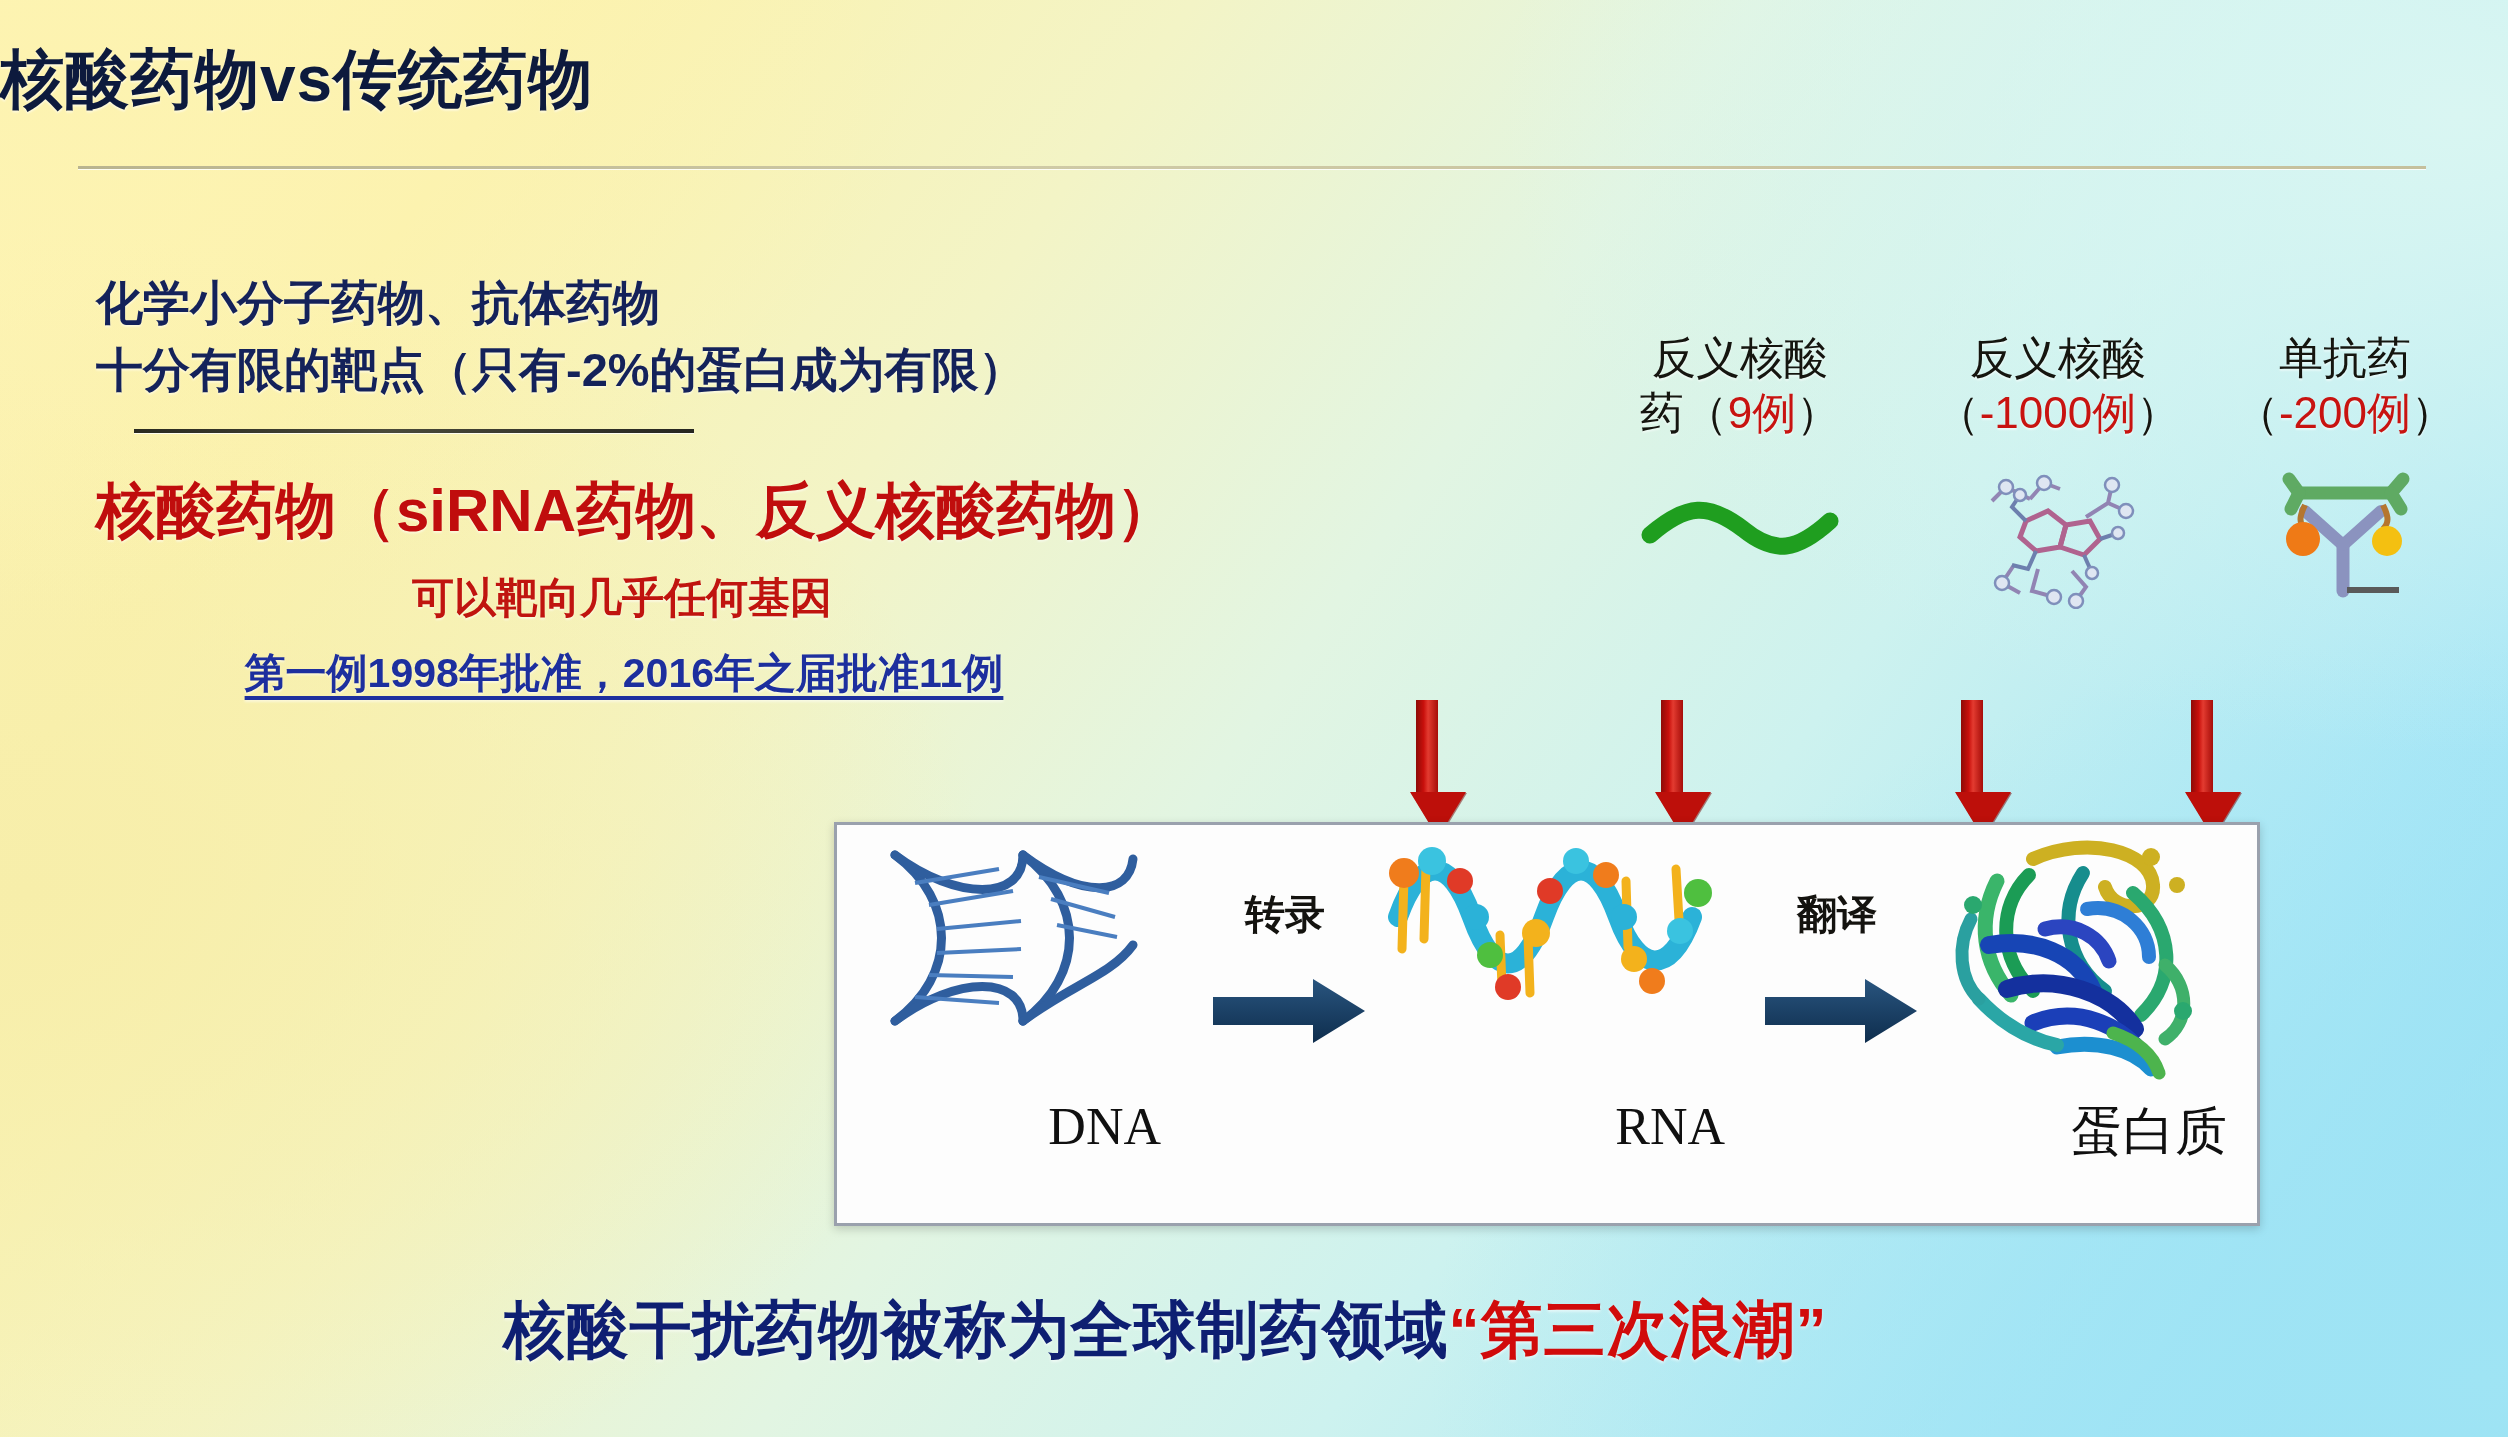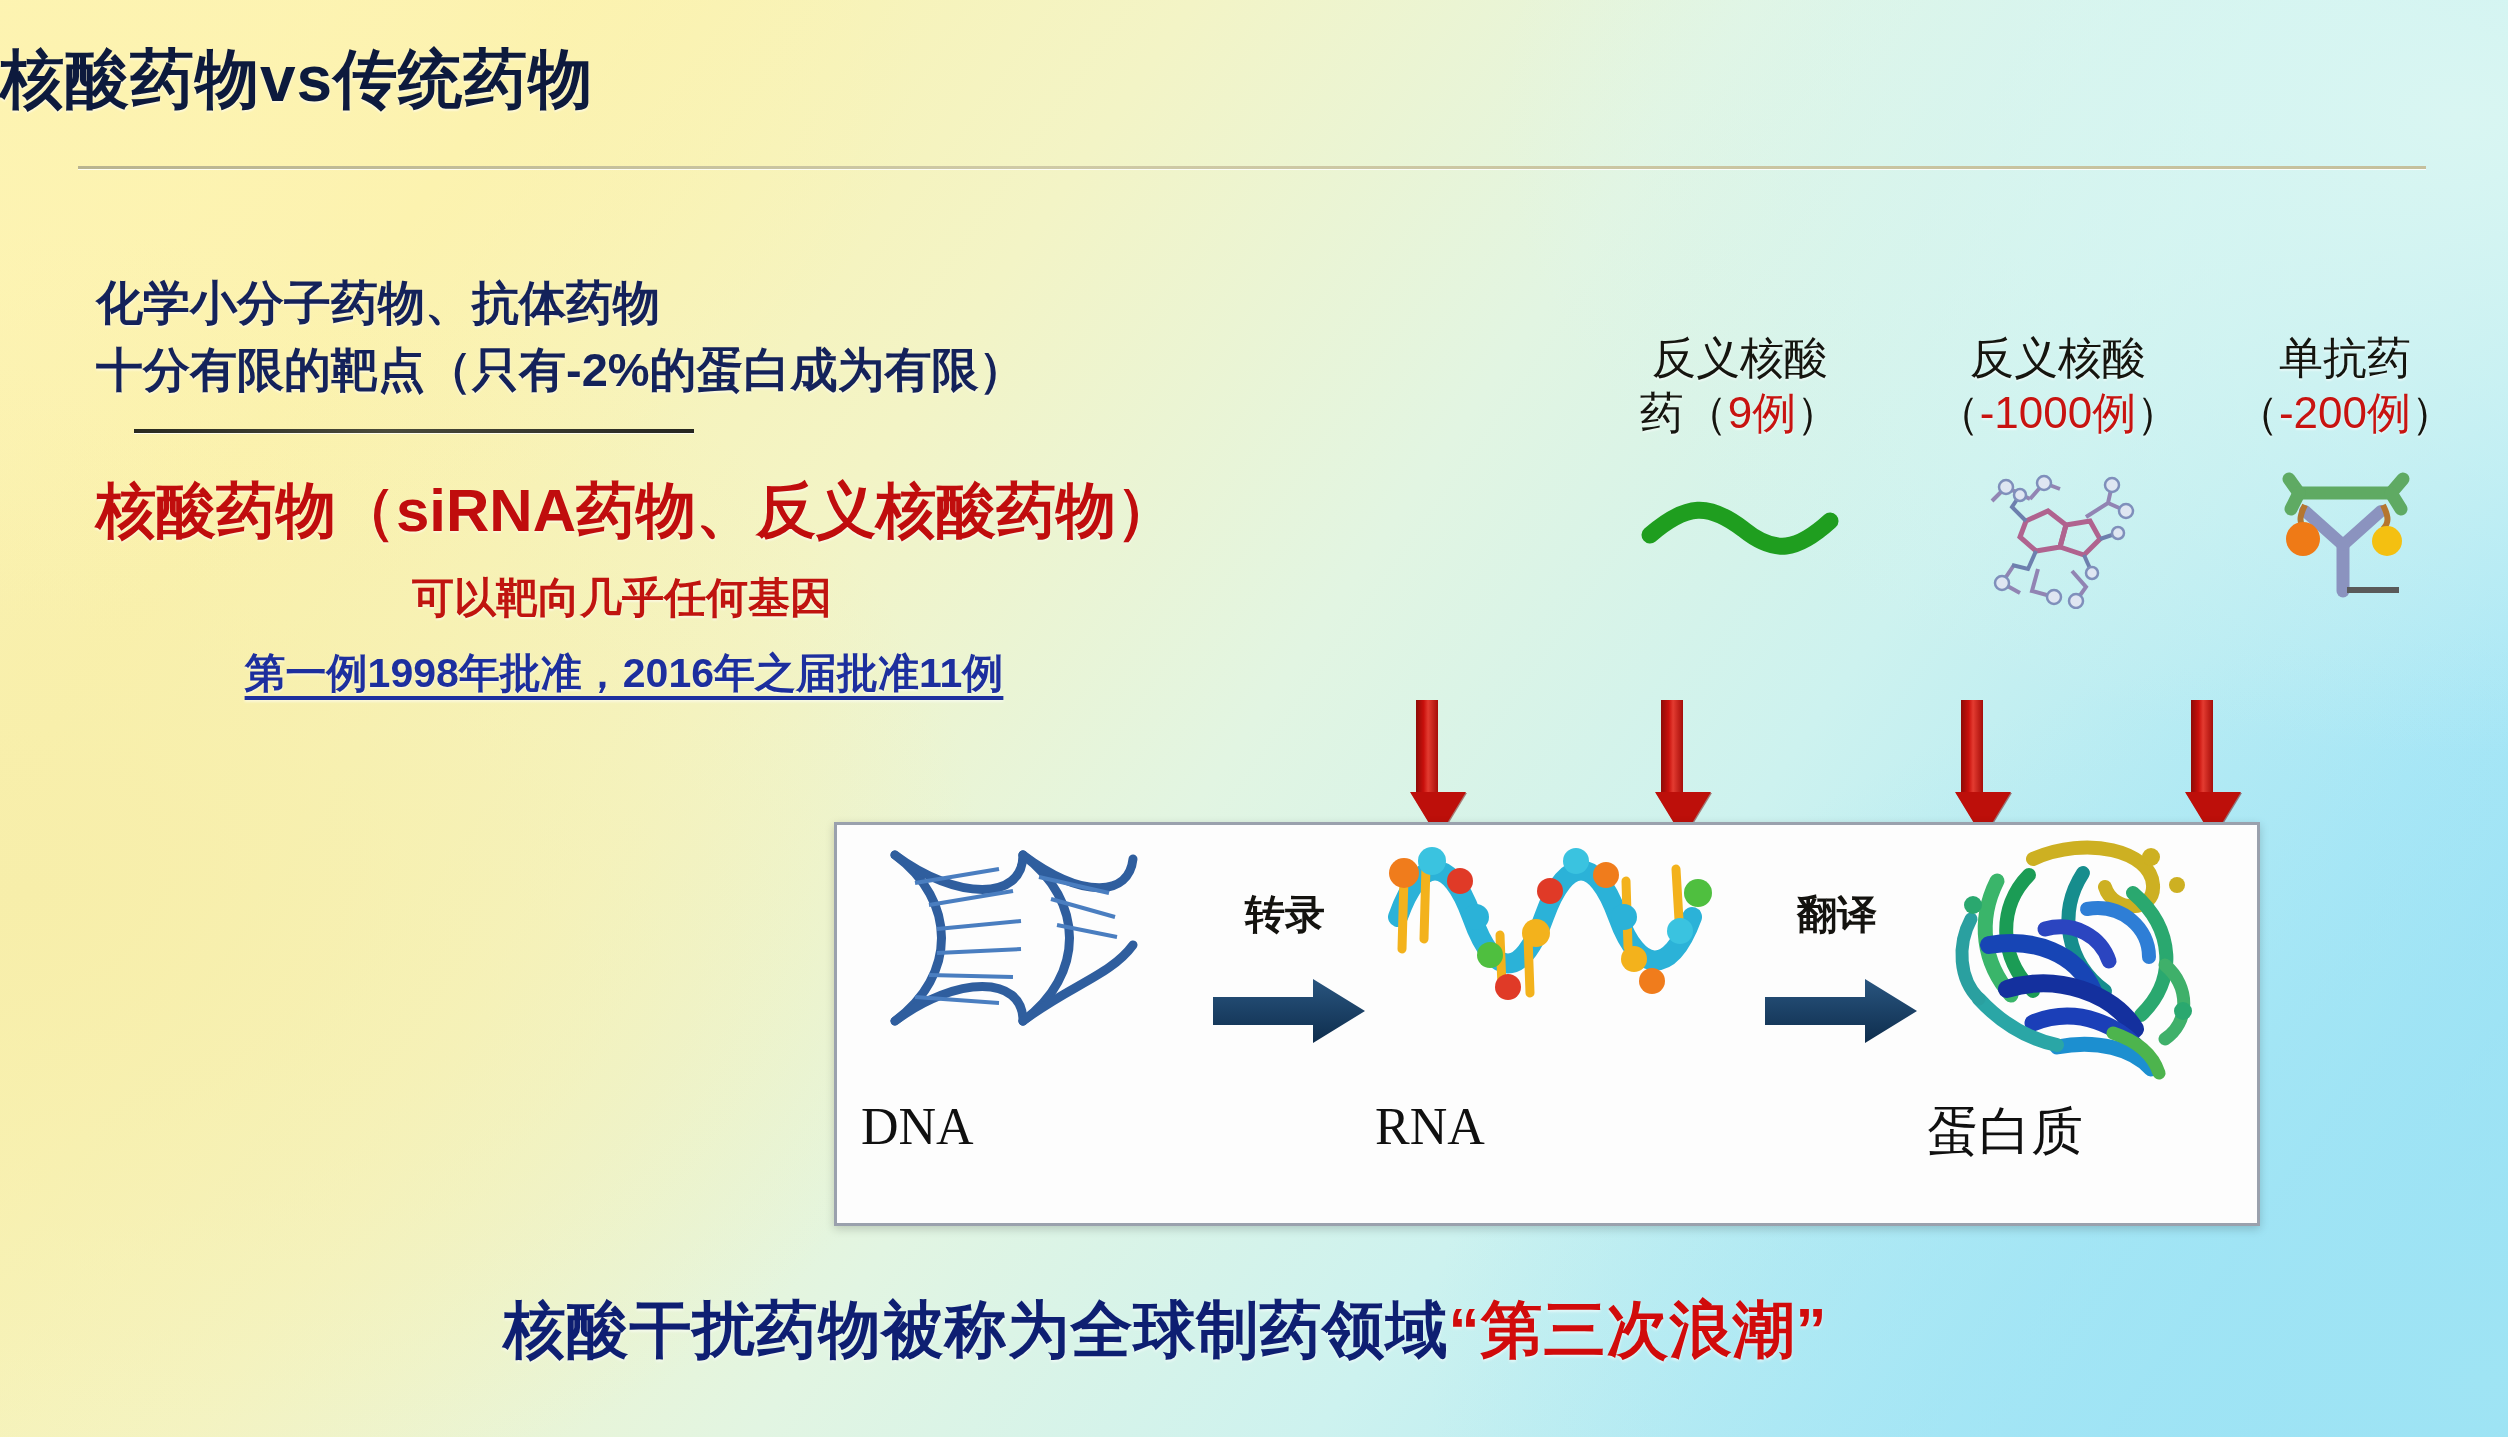--- a/index.html
+++ b/index.html
@@ -78,21 +78,21 @@
   }
   
   .panel{
     position:absolute;left:834px;top:822px;width:1420px;height:398px;
     background:#fdfdfd;border:3px solid #9aa1ad;
     box-shadow:0 3px 9px rgba(0,0,0,.18);
   }
   .flow{position:absolute;left:0;top:0;width:100%;height:100%;}
   .flow-cell{position:absolute;top:0;text-align:center;}
   .flow-lbl{
-    position:absolute;top:272px;text-align:left;
+    position:absolute;top:272px;text-align:right;
     font-family:"Liberation Serif","DejaVu Serif",serif;
     font-size:52px;color:#101010;
   }
   .step-lbl{
     position:absolute;text-align:center;font-size:40px;font-weight:bold;
     color:#14130f;font-family:"Liberation Sans",sans-serif;
   }
   .big-arrow{position:absolute;}
   
   .bottom{

